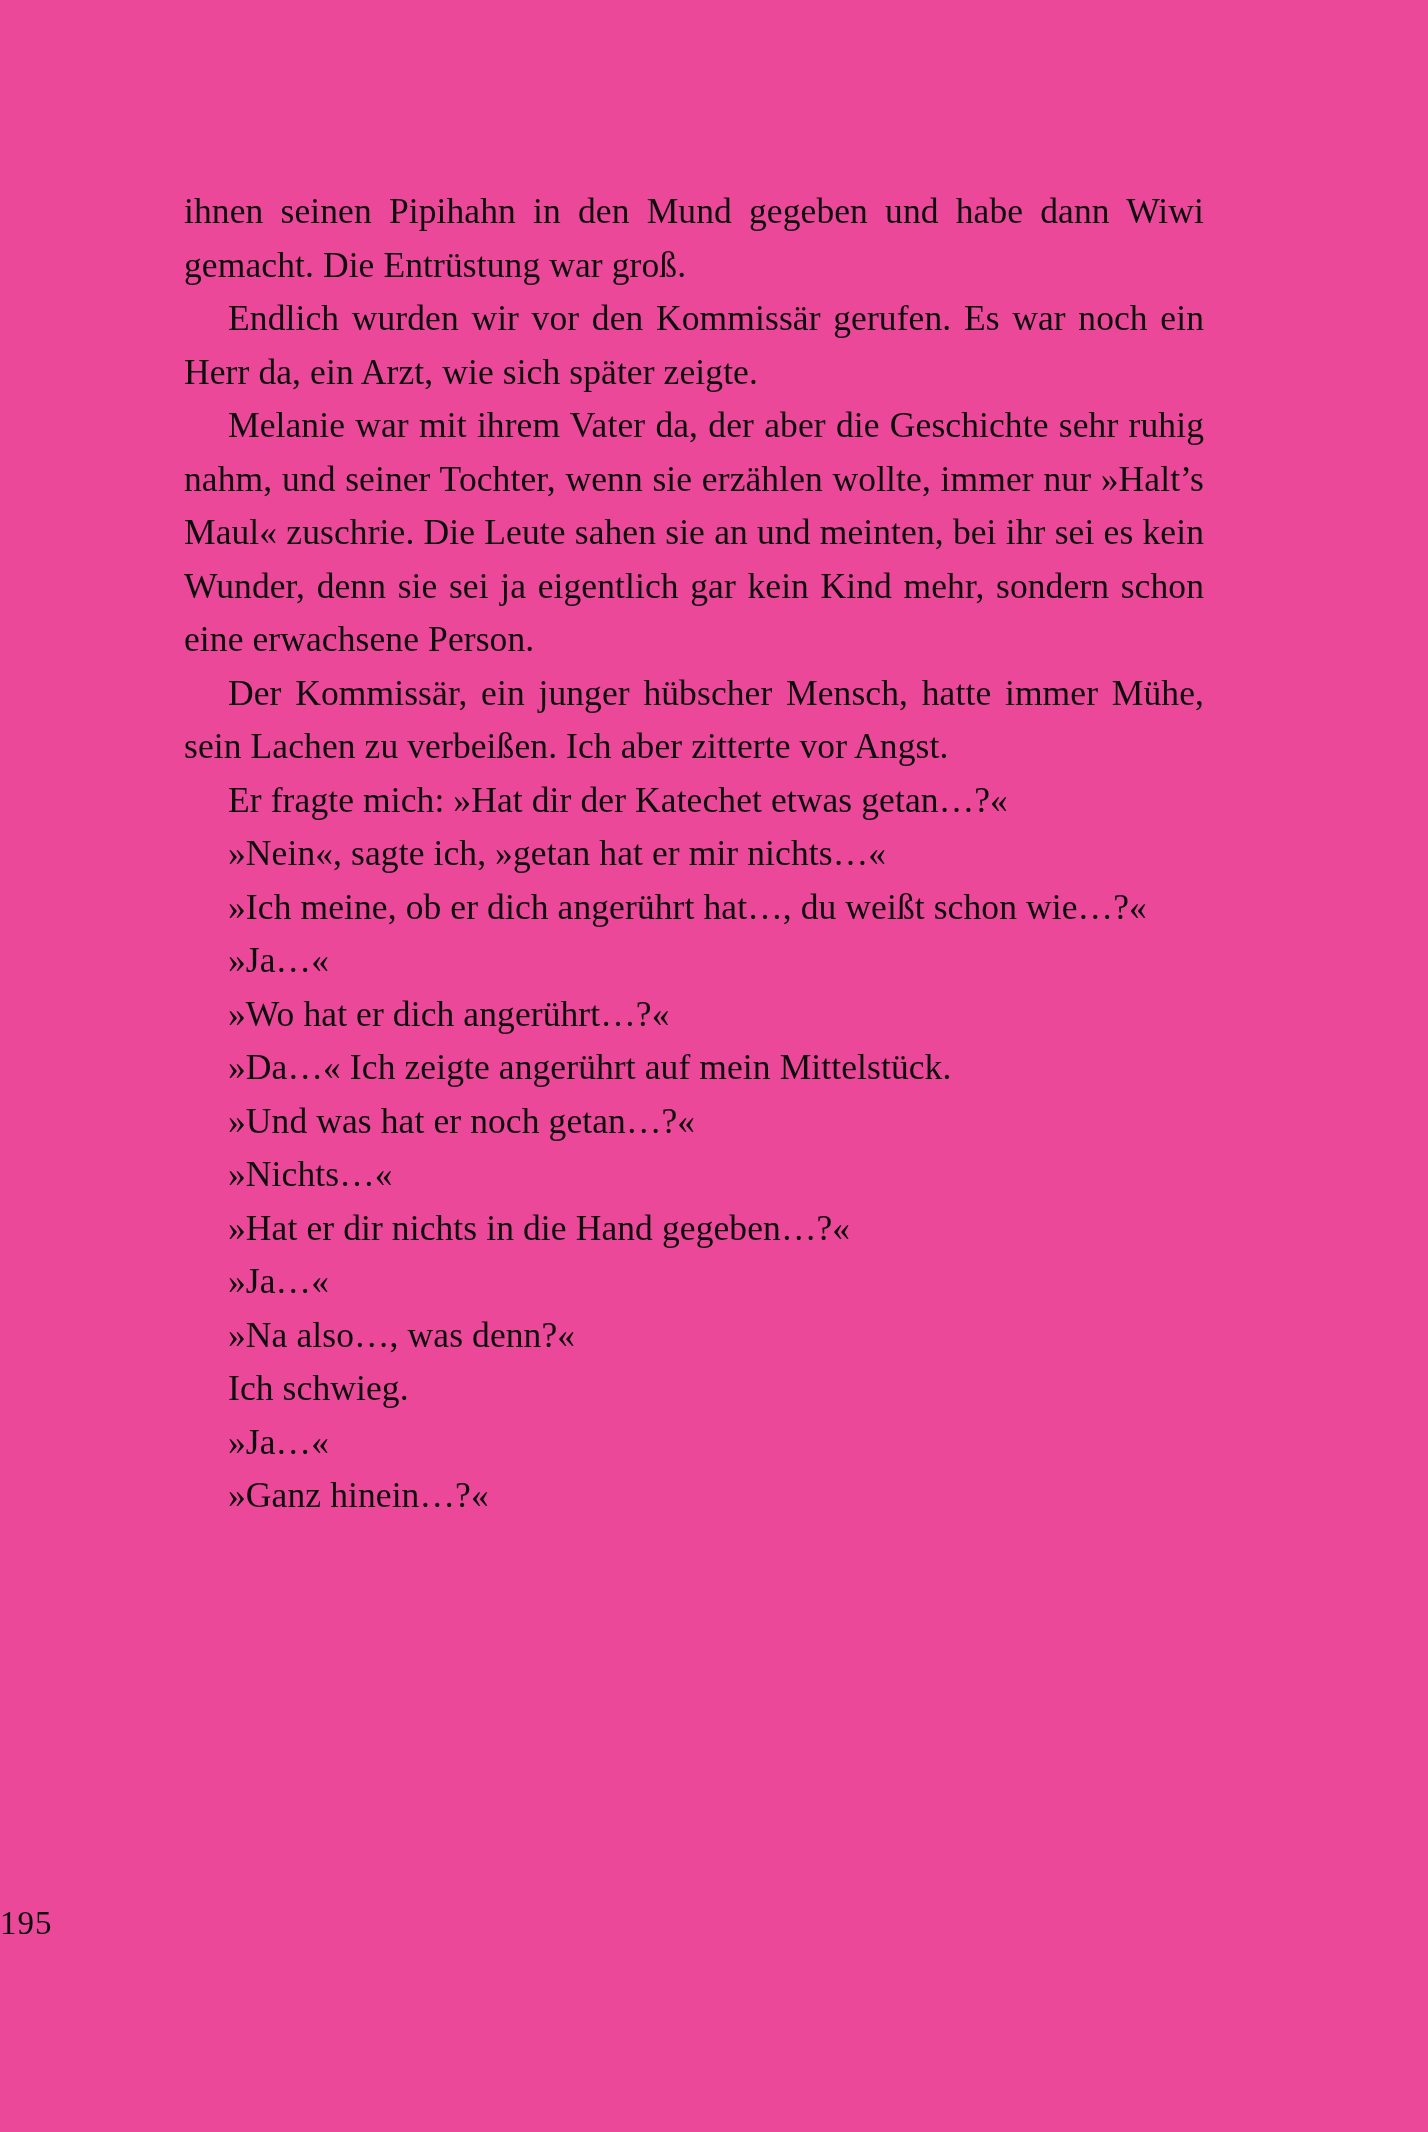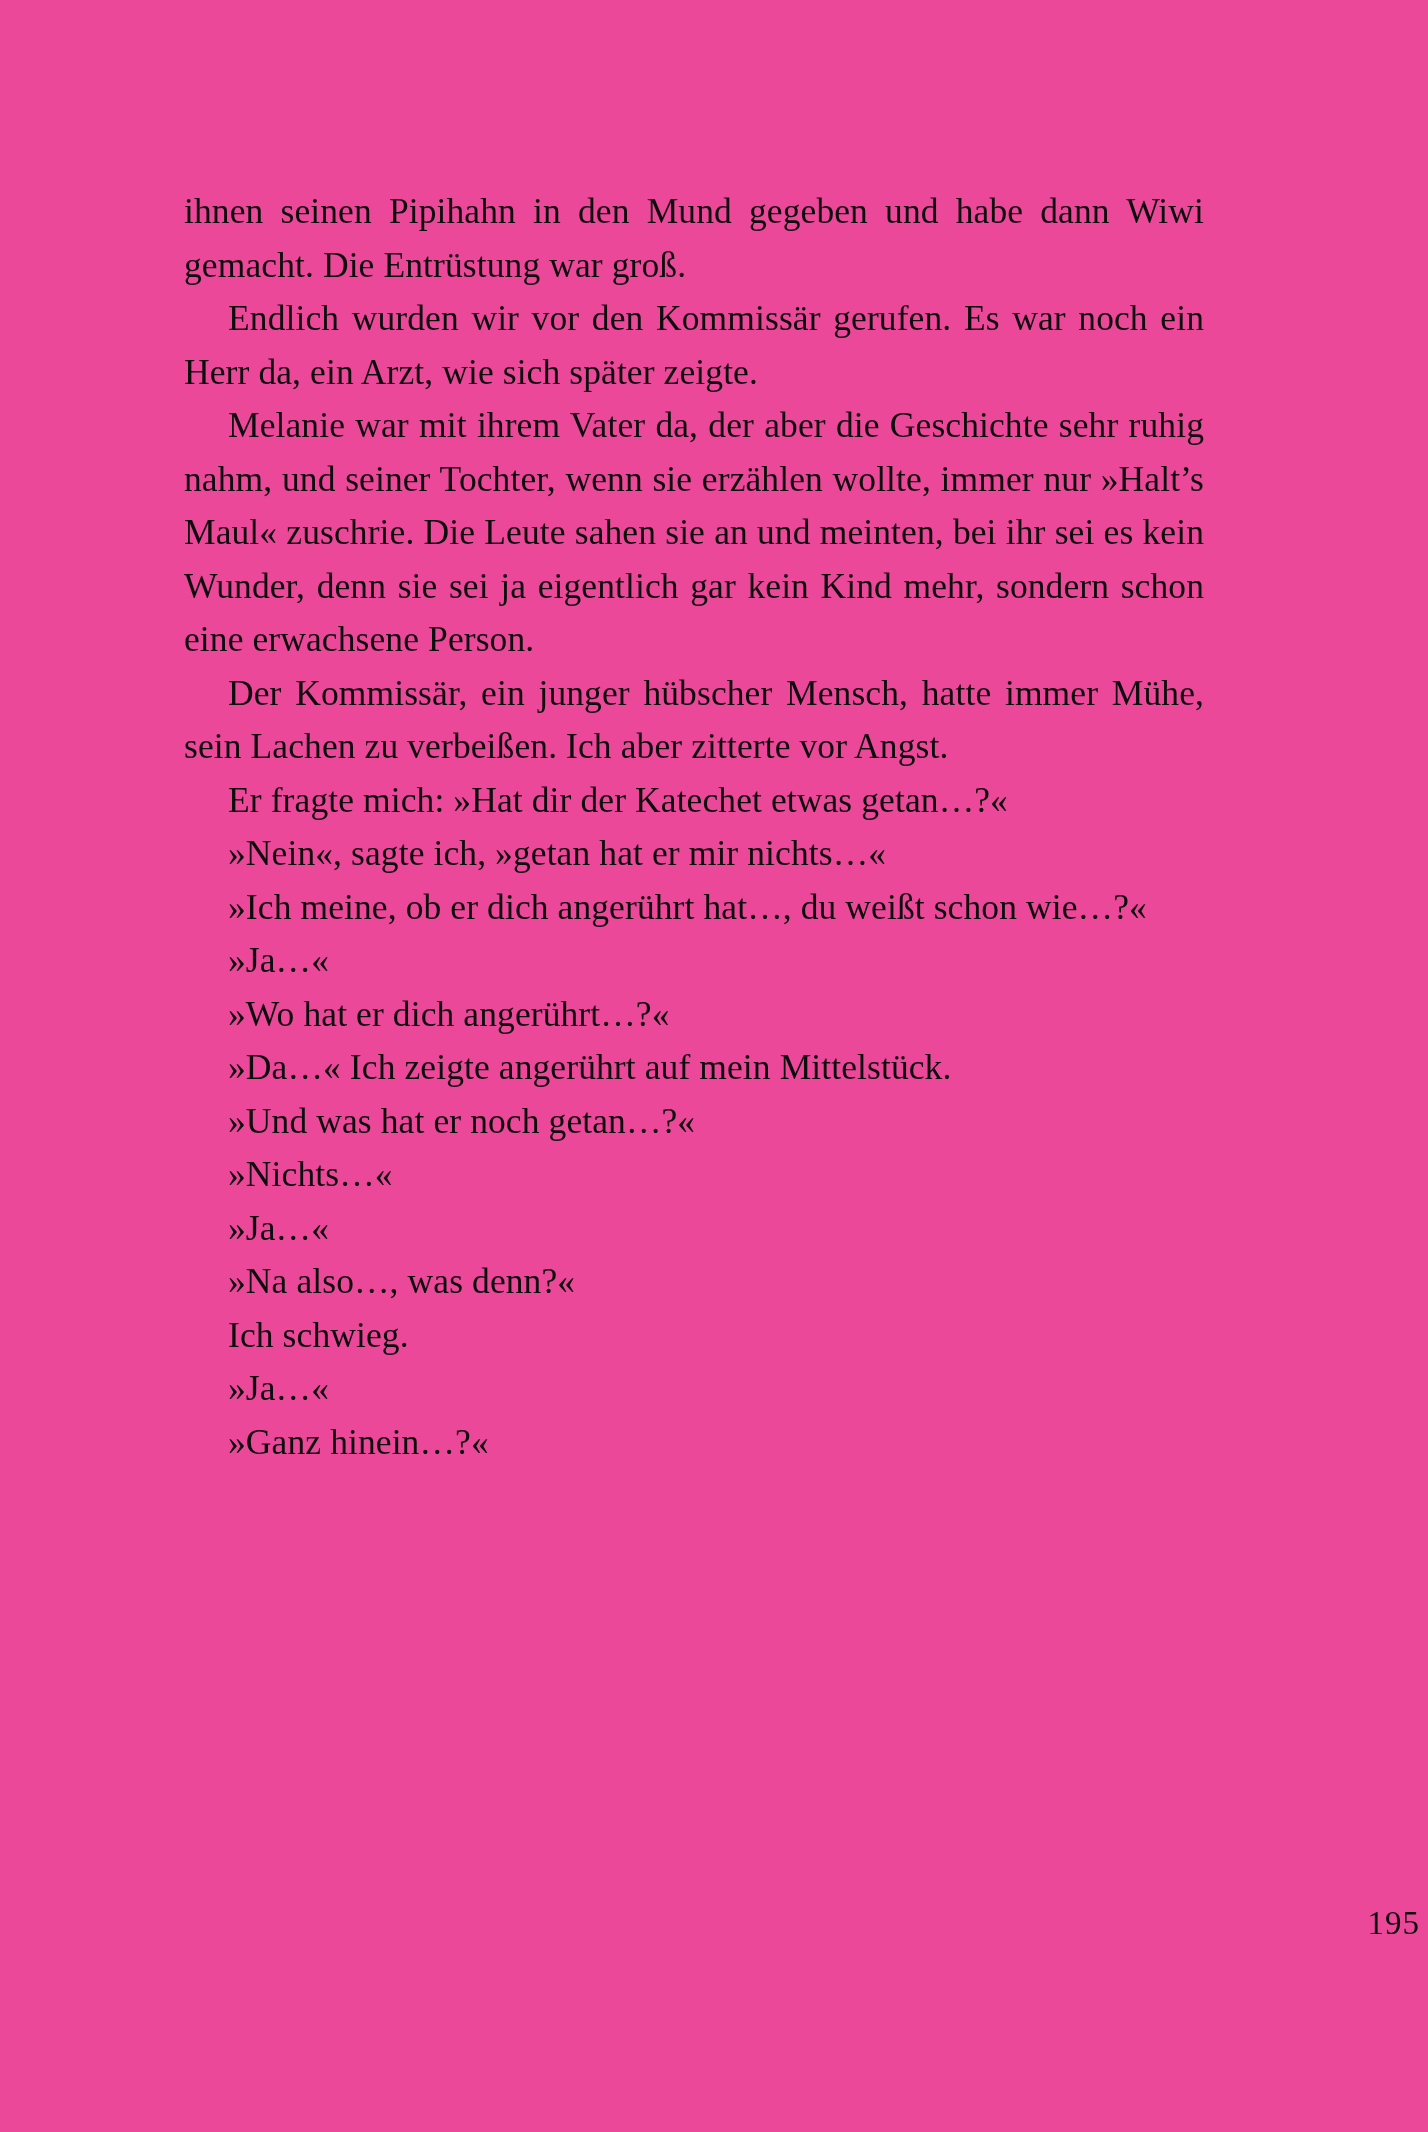--- a/index.html
+++ b/index.html
@@ -45,21 +45,21 @@
   
   p.dialogue {
     text-align: left;
     text-indent: 44px;
   }
   .folio {
     position: absolute;
     left: 0;
     top: 1905px;
     width: 1420px;
-    text-align: right;
+    text-align: left;
     font-size: 33px;
     font-family: "Liberation Serif", "DejaVu Serif", serif;
     letter-spacing: 1px;
     color: #0d0d0d;
   }
   .folio span {
     font-variant: small-caps;
   }
 </style>
 </head>
@@ -74,20 +74,21 @@
     <p class="indent">Melanie war mit ihrem Vater da, der aber die Geschichte sehr ruhig nahm, und seiner Tochter, wenn sie erzählen wollte, immer nur »Halt’s Maul« zuschrie. Die Leute sahen sie an und meinten, bei ihr sei es kein Wunder, denn sie sei ja eigentlich gar kein Kind mehr, sondern schon eine erwachsene Person.</p>
     <p class="indent">Der Kommissär, ein junger hübscher Mensch, hatte immer Mühe, sein Lachen zu verbeißen. Ich aber zitterte vor Angst.</p>
     <p class="dialogue">Er fragte mich: »Hat dir der Katechet etwas getan…?«</p>
     <p class="dialogue">»Nein«, sagte ich, »getan hat er mir nichts…«</p>
     <p class="dialogue">»Ich meine, ob er dich angerührt hat…, du weißt schon wie…?«</p>
     <p class="dialogue">»Ja…«</p>
     <p class="dialogue">»Wo hat er dich angerührt…?«</p>
     <p class="dialogue">»Da…« Ich zeigte angerührt auf mein Mittelstück.</p>
     <p class="dialogue">»Und was hat er noch getan…?«</p>
     <p class="dialogue">»Nichts…«</p>
+    <p class="dialogue">»Hat er dir nichts in die Hand gegeben…?«</p>
     <p class="dialogue">»Ja…«</p>
     <p class="dialogue">»Na also…, was denn?«</p>
     <p class="dialogue">Ich schwieg.</p>
     <p class="dialogue">»Ja…«</p>
     <p class="dialogue">»Ganz hinein…?«</p>
 
   </div>
 
   <div class="folio">
     <span>195</span>

